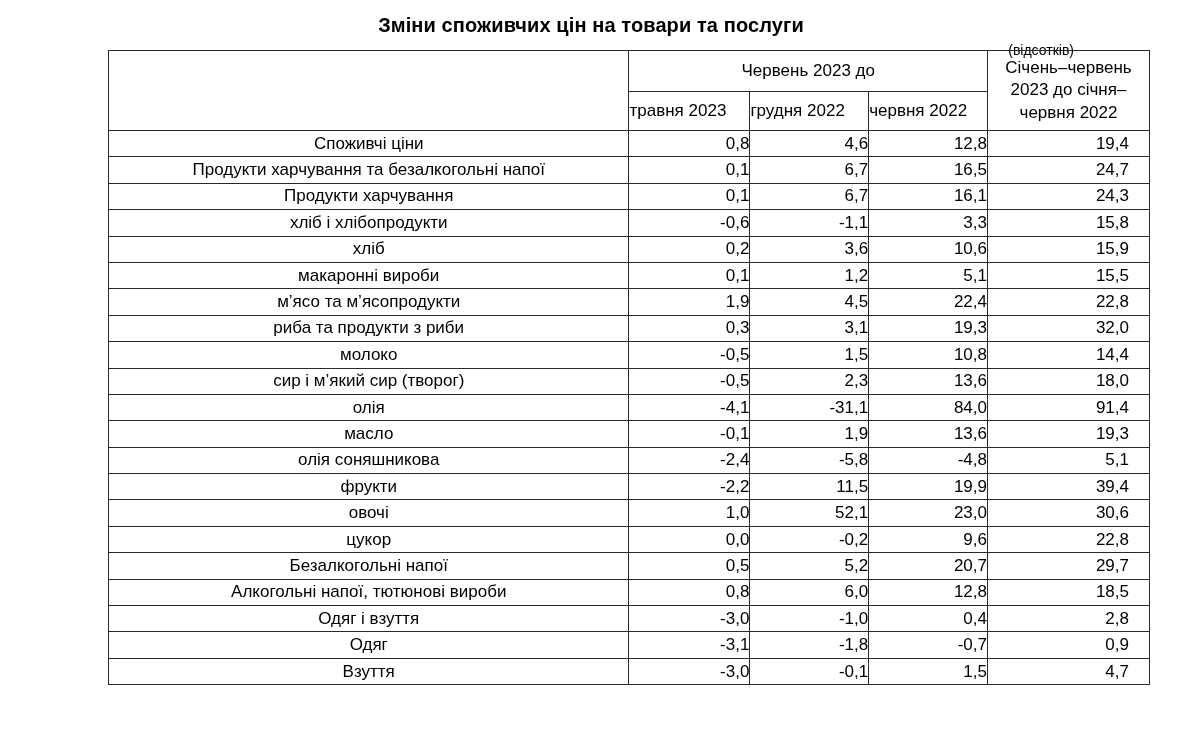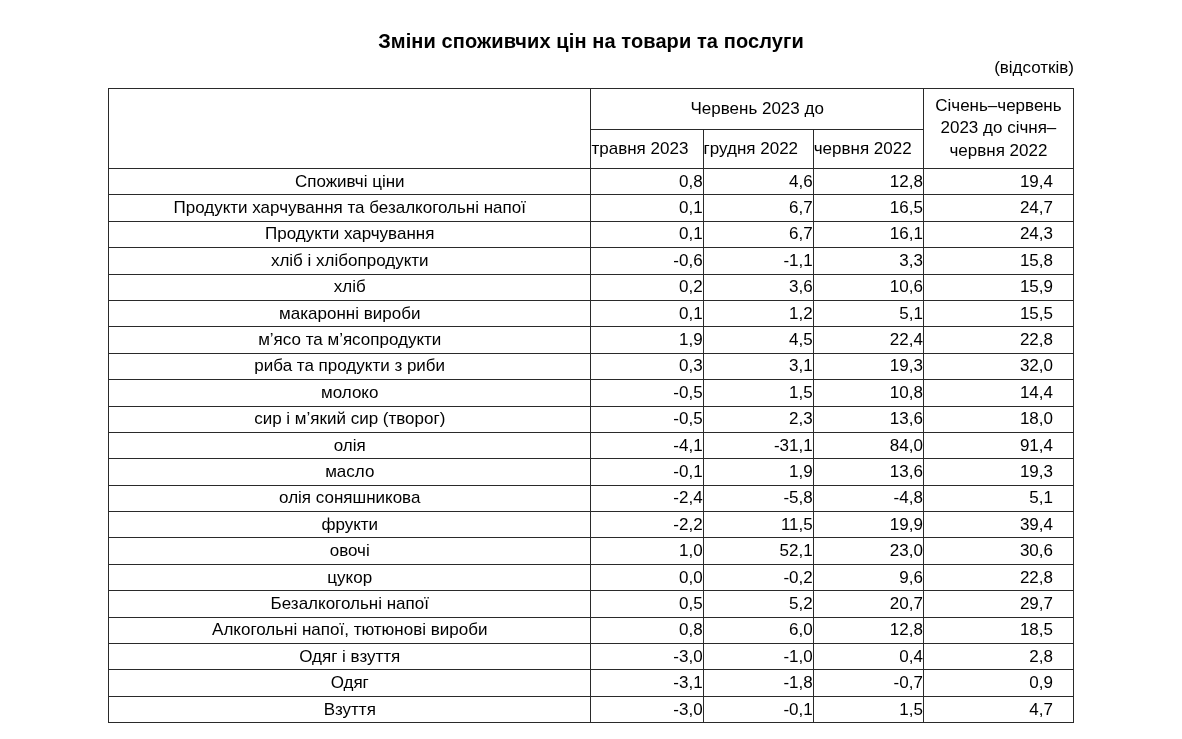--- a/index.html
+++ b/index.html
@@ -17,37 +17,37 @@
   }
   .page {
     width: 1182px;
     height: 739px;
     position: relative;
   }
   .doc-title {
     text-align: center;
     font-size: 20px;
     font-weight: bold;
-    margin: 16px;
+    margin: 0;
     padding-top: 14px;
     letter-spacing: 0.1px;
   }
   .units {
     position: absolute;
     right: 108px;
     top: 42px;
-    font-size: 17px;
+    font-size: 14px;
     text-align: right;
   }
   table.cpi {
     position: absolute;
     left: 108px;
-    top: 72px;
+    top: 50px;
     border-collapse: collapse;
-    width: 966px;
+    width: 1042px;
     table-layout: fixed;
   }
   table.cpi td, table.cpi th {
     border: 1px solid #2a2a2a;
     font-weight: normal;
     font-size: 17px;
     padding: 0;
     vertical-align: middle;
   }
   

